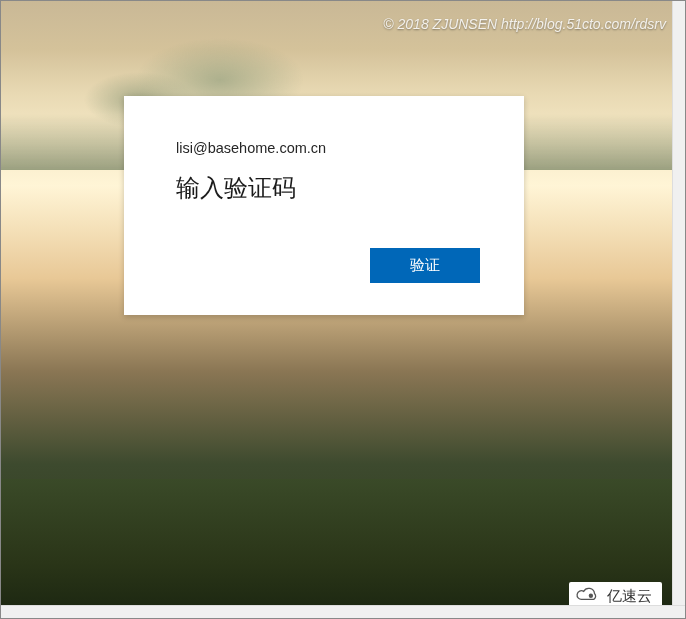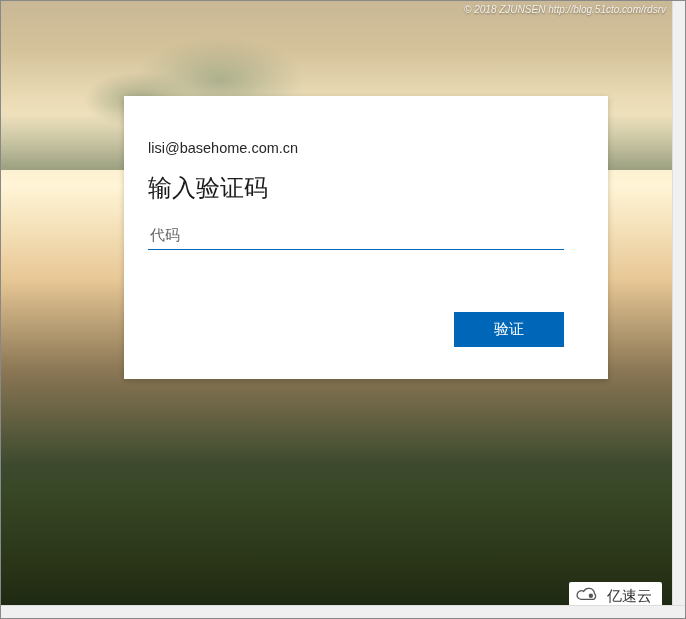--- a/index.html
+++ b/index.html
@@ -27,34 +27,34 @@
         linear-gradient(180deg, transparent 60%, #5a6a4a 100%);
       opacity: 0.6;
     }
     .grass {
       position: absolute;
       bottom: 0; left: 0; right: 0; height: 140px;
       background: linear-gradient(180deg, #3a4a28 0%, #2a3518 60%, #1a2510 100%);
     }
     .watermark-top {
       position: absolute;
-      top: 4px; right: 20px;
+      top: 16px; right: 20px;
       color: rgba(255,255,255,0.85);
-      font-size: 10px;
+      font-size: 14px;
       font-style: italic;
       text-shadow: 0 1px 2px rgba(0,0,0,0.4);
       z-index: 5;
     }
     .card {
       position: absolute;
       top: 96px; left: 124px;
-      width: 484px;
+      width: 400px;
       background: #fff;
       box-shadow: 0 2px 6px rgba(0,0,0,0.2);
-      padding: 44px 44px 32px 24px;
+      padding: 44px 44px 32px 52px;
       z-index: 10;
     }
     .email {
       font-size: 14.5px;
       color: #262626;
       margin-bottom: 16px;
     }
     .title {
       font-size: 24px;
       font-weight: 400;
@@ -154,21 +154,20 @@
 <div class="bg">
   <div class="mountains"></div>
   <div class="grass"></div>
 </div>
 
 <div class="watermark-top">© 2018 ZJUNSEN http://blog.51cto.com/rdsrv</div>
 
 <div class="card">
   <div class="email">lisi@basehome.com.cn</div>
   <h1 class="title">输入验证码</h1>
-  <input type="text" class="code-input" placeholder="代码" style="">
   <div class="btn-row">
     <button class="verify-btn">验证</button>
   </div>
 </div>
 
 <div class="scroll-v"></div>
 <div class="scroll-h"></div>
 
 <div class="brandmark">
   <span>

